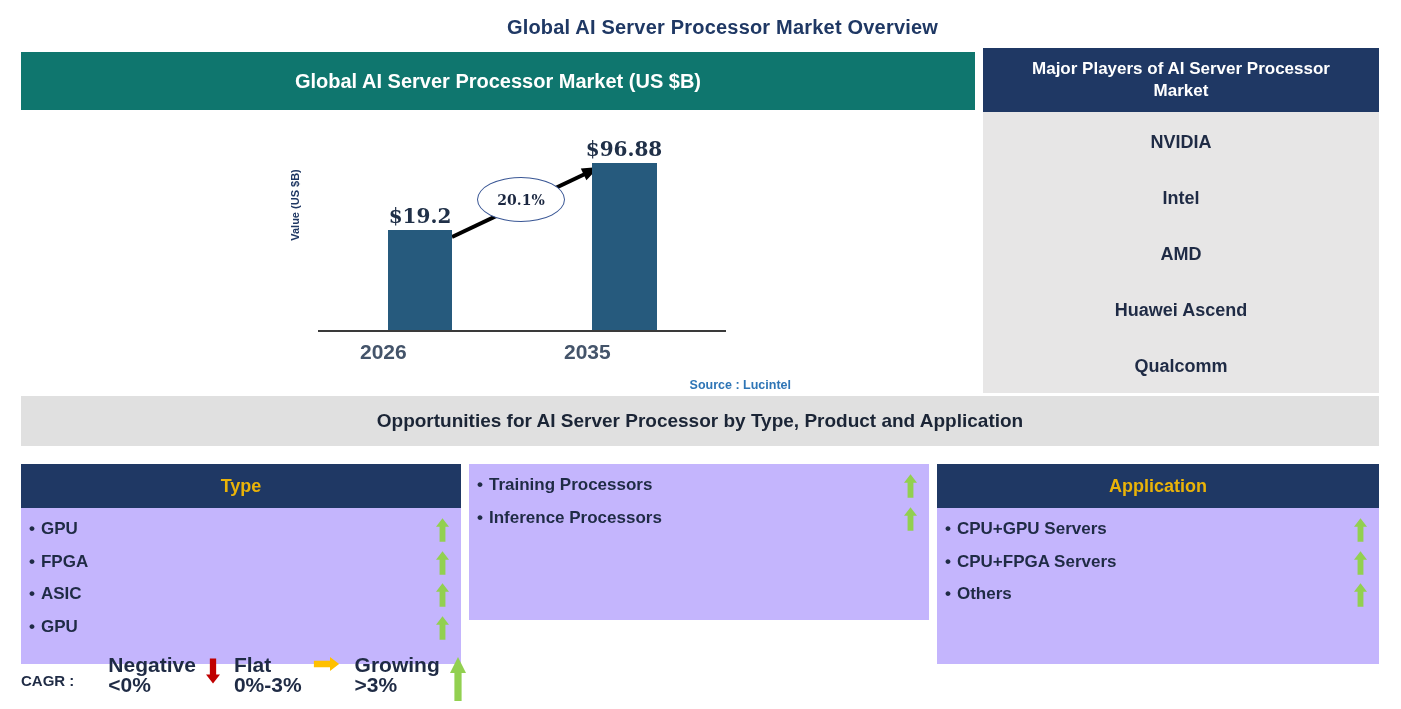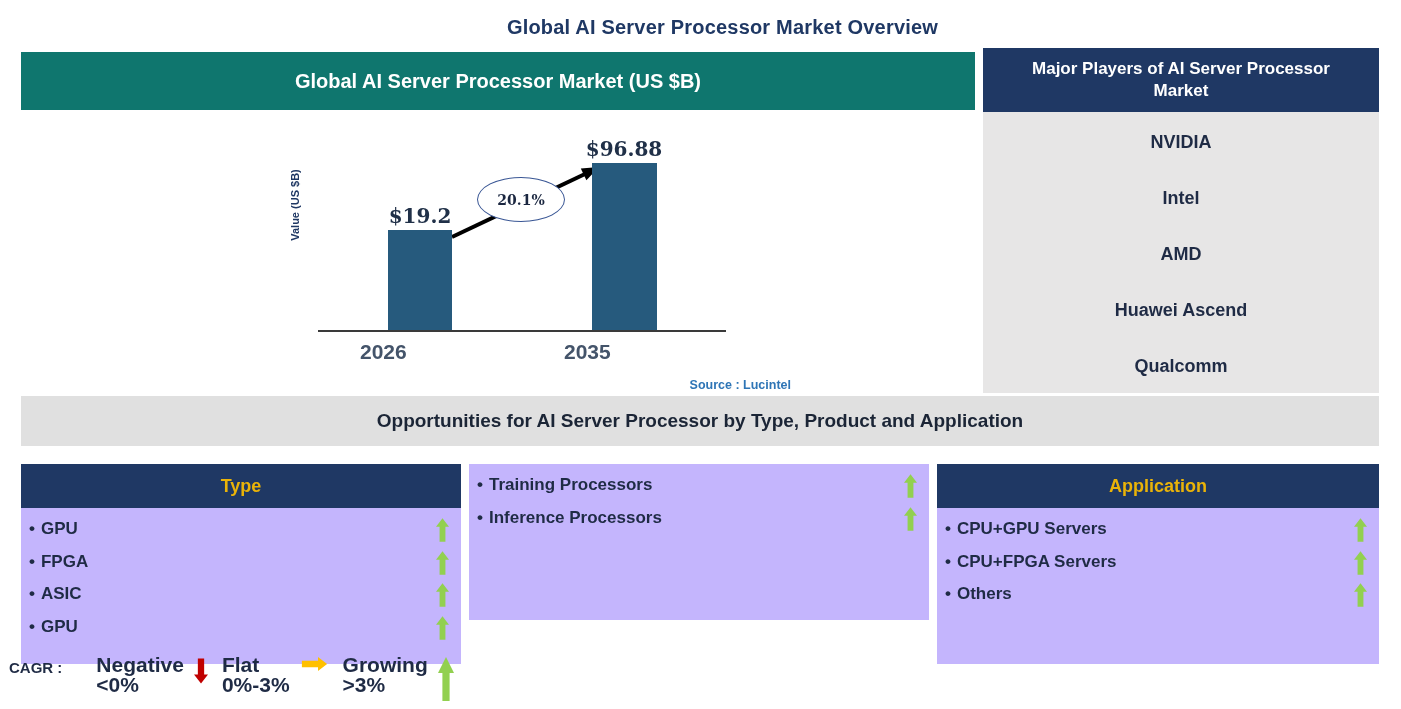--- a/index.html
+++ b/index.html
@@ -49,21 +49,21 @@
   .col-1{left:21px;width:440px;}
   .col-2{left:469px;width:460px;}
   .col-3{left:937px;width:442px;}
   .opp-col-header{height:44px;background:#1F3864;color:#eab308;font-size:18px;font-weight:bold;
                   text-align:center;line-height:44px;}
   .opp-col-body{height:156px;background:#c4b5fd;box-sizing:border-box;padding:5px 12px 0 8px;}
   .opp-item{height:32.5px;display:flex;align-items:center;justify-content:space-between;}
   .opp-label{font-size:17px;font-weight:bold;color:#1F2B45;}
   .bullet{margin-right:6px;}
   
-  .legend{position:absolute;left:9px;top:655px;display:flex;align-items:flex-start;}
+  .legend{position:absolute;left:21px;top:655px;display:flex;align-items:center;}
   .legend-prefix{font-size:15px;font-weight:bold;color:#1F2B45;margin-right:34px;padding-top:4px;}
   .legend-items{display:flex;align-items:flex-start;}
   .legend-item{display:flex;align-items:flex-start;margin-right:14px;}
   .legend-text{font-size:21px;font-weight:bold;color:#1F2B45;line-height:20px;margin-right:10px;}
   .arr{display:block;}
   .arr-up-list{fill:#92D050;}
   svg[data-dir]{margin-top:2px;}
 </style>
 </head>
 <body>

